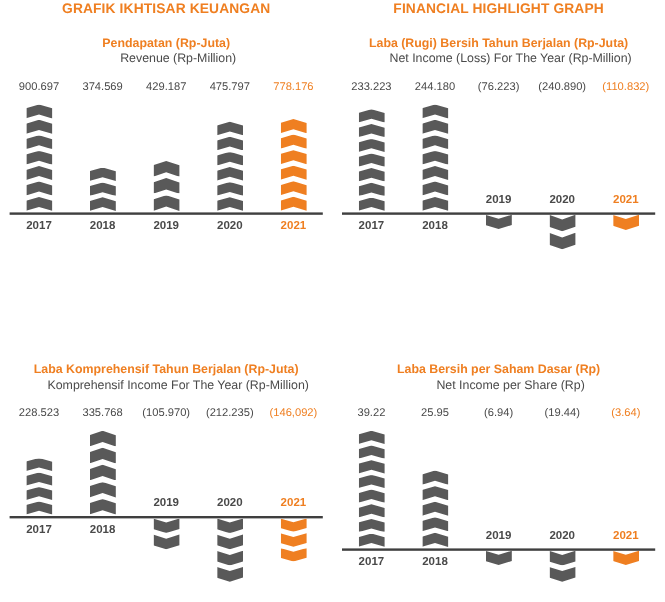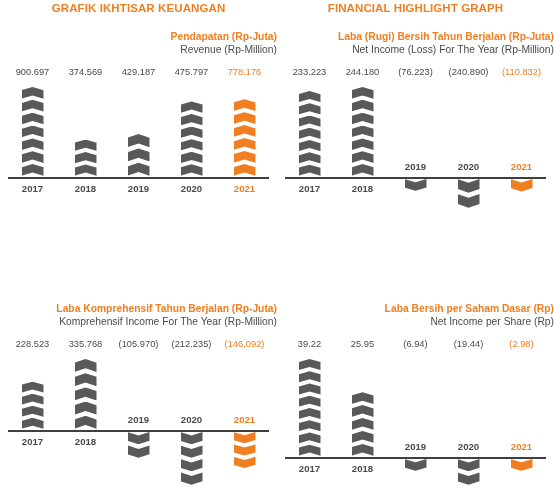--- a/index.html
+++ b/index.html
@@ -38,21 +38,21 @@
     color: #ef7f21;
     font-weight: bold;
     font-size: 11.5px;
     letter-spacing: 0.1px;
     height: 16px;
     line-height: 16px;
   }
 
   
   .chart-title-block {
-    text-align: right;
+    text-align: center;
     margin-top: 14px;
   }
   .chart-title-id {
     color: #ef7f21;
     font-weight: bold;
     font-size: 10.3px;
     line-height: 13px;
     white-space: nowrap;
   }
   .chart-title-en {
@@ -365,21 +365,21 @@
     <div class="chart-title-block">
       <div class="chart-title-id">Laba Bersih per Saham Dasar (Rp)</div>
       <div class="chart-title-en">Net Income per Share (Rp)</div>
     </div>
 
     <div class="values-row">
         <div class="value-cell">39.22</div>
         <div class="value-cell">25.95</div>
         <div class="value-cell">(6.94)</div>
         <div class="value-cell">(19.44)</div>
-        <div class="value-cell accent">(2.98)</div>
+        <div class="value-cell accent">(3.64)</div>
       </div>
 
     <div class="plot">
       <div class="plot-inner" style="height: 145px;">
           <div class="axis-line" style="top: 100px;"></div>
           <div class="cols">
             <div class="col">
               <div class="bar" style="height: 98px; top: 2px;">
                 <div class="chev up" style="height: 11.05px; margin-bottom: 1.2px;"></div>
                 <div class="chev up" style="height: 11.05px; margin-bottom: 1.2px;"></div>

